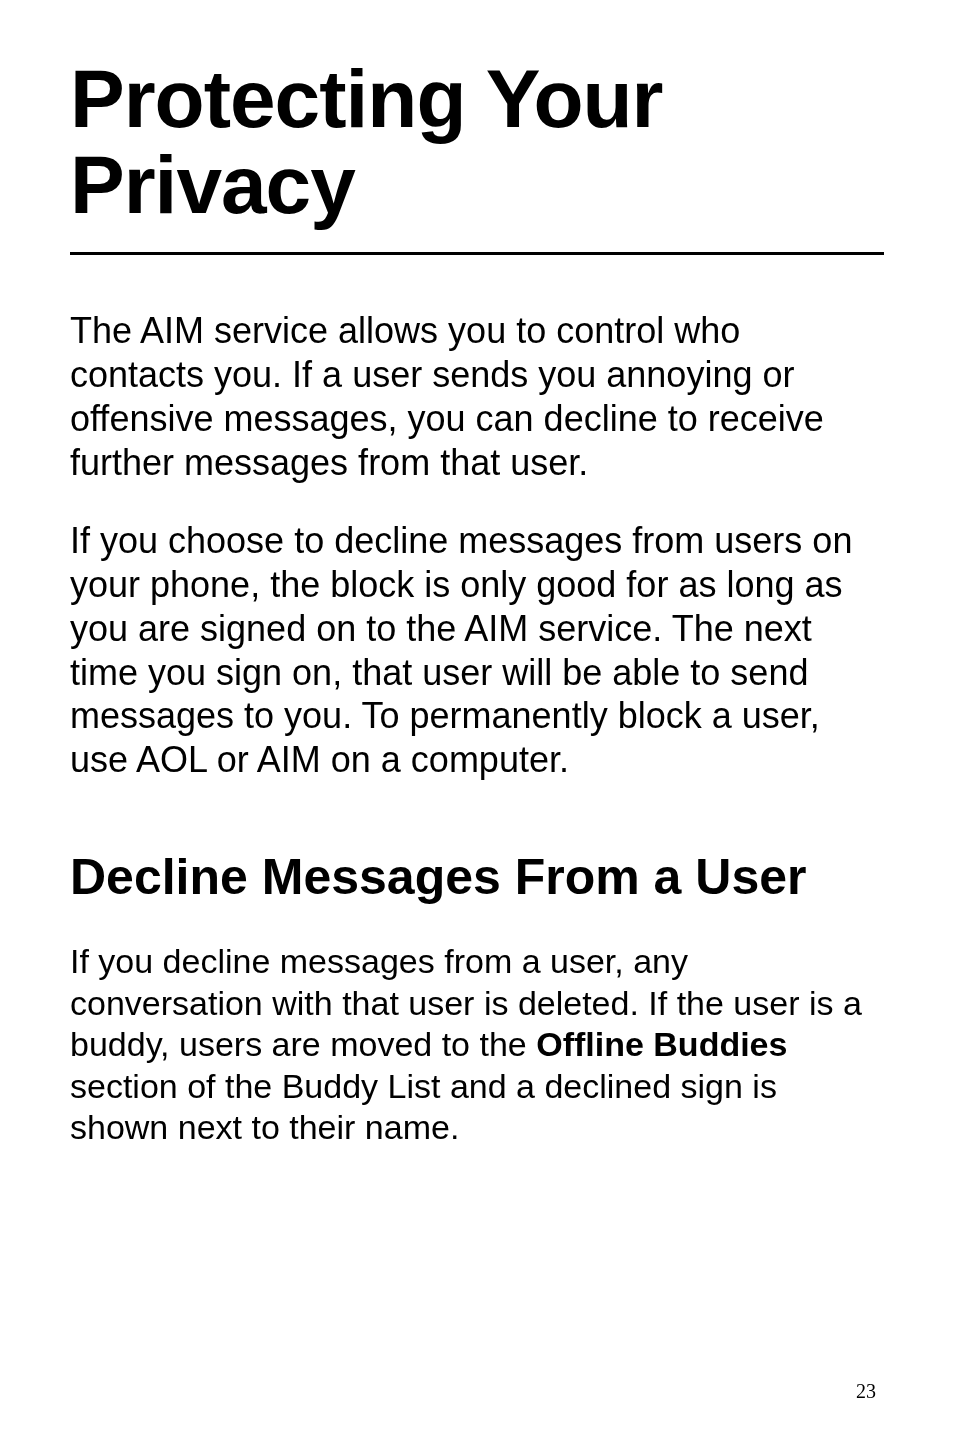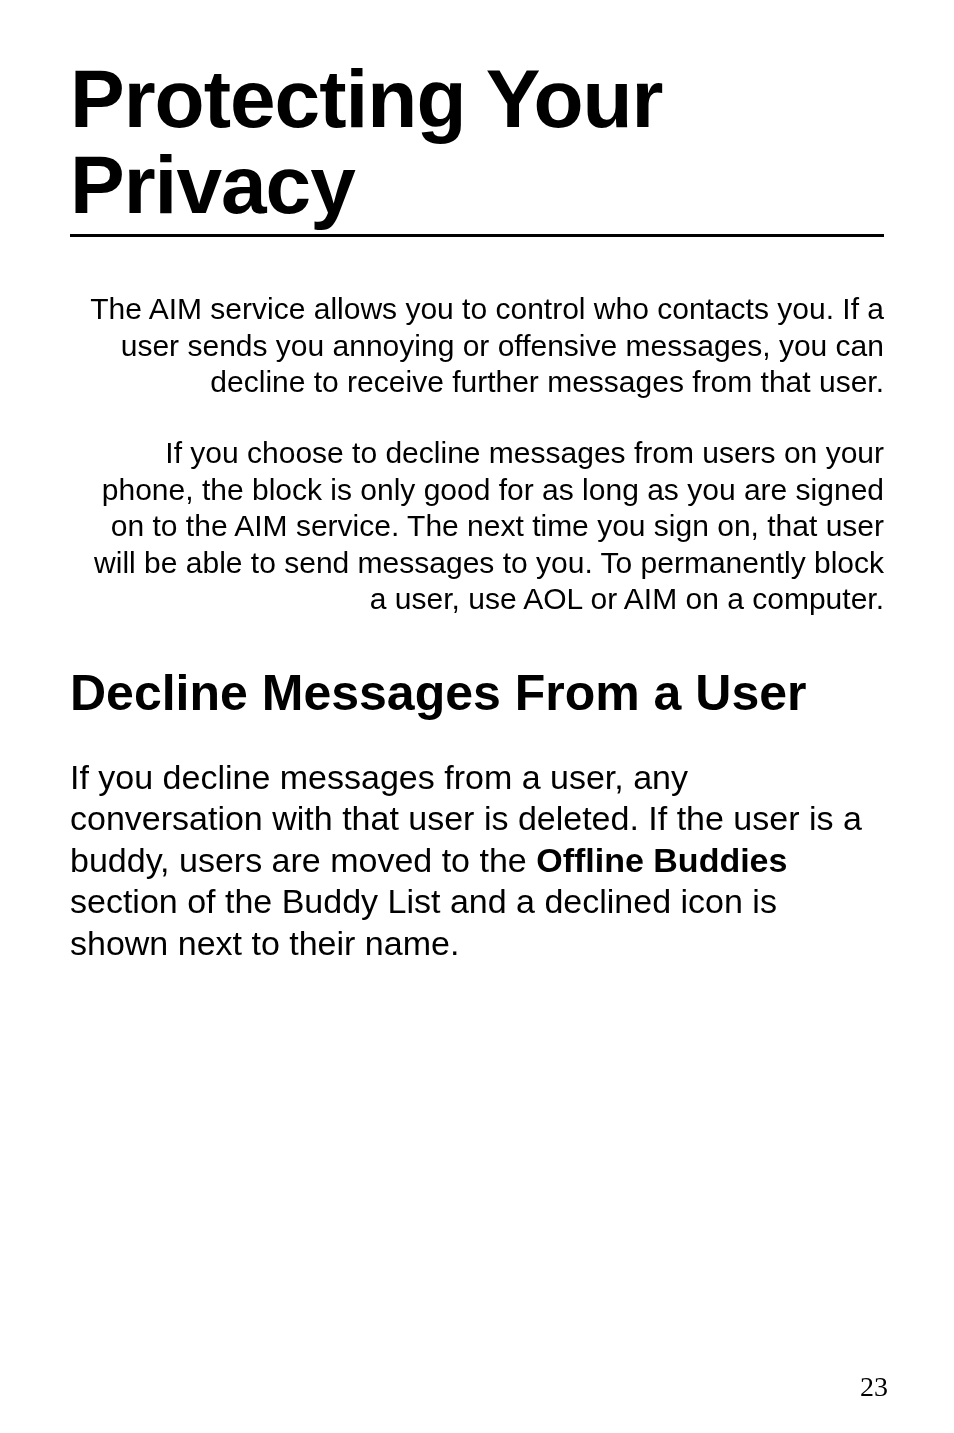--- a/index.html
+++ b/index.html
@@ -10,58 +10,57 @@
     font-family: Verdana, Geneva, sans-serif;
     color: #000000;
     padding: 56px 70px 40px 70px;
     position: relative;
   }
   .title {
     font-size: 82px;
     font-weight: bold;
     line-height: 1.05;
     letter-spacing: -1px;
-    padding-bottom: 6px;
+    padding-bottom: 24px;
     border-bottom: 3px solid #000;
     margin-bottom: 54px;
   }
   .body-text {
-    font-size: 30px;
+    font-size: 36px;
     line-height: 1.22;
     margin-bottom: 34px;
-    text-align: right;
   }
   .subheading {
     font-size: 50px;
     font-weight: bold;
     line-height: 1.1;
-    margin-top: 48px;
+    margin-top: 68px;
     margin-bottom: 36px;
   }
   .para3 {
     font-size: 34px;
     line-height: 1.22;
   }
   .bold { font-weight: bold; margin-top: 24px; }
   .page-num {
     position: absolute;
     bottom: 30px;
-    right: 66px;
+    right: 78px;
     font-family: "Times New Roman", Times, serif;
-    font-size: 28px;
+    font-size: 20px;
   }
 </style>
 </head>
 <body>
 
 <h1 class="title">Protecting Your Privacy</h1>
 
 <p class="body-text">The AIM service allows you to control who contacts you. If a user sends you annoying or offensive messages, you can decline to receive further messages from that user.</p>
 
 <p class="body-text">If you choose to decline messages from users on your phone, the block is only good for as long as you are signed on to the AIM service. The next time you sign on, that user will be able to send messages to you. To permanently block a user, use AOL or AIM on a computer.</p>
 
 <h2 class="subheading">Decline Messages From a User</h2>
 
 <p class="para3">
-  <span>If you decline messages from a user, any conversation with that user is deleted. If the user is a buddy, users are moved to the </span><span class="bold">Offline Buddies</span><span> section of the Buddy List and a declined icon is shown next to their name.</span>
+  <span>If you decline messages from a user, any conversation with that user is deleted. If the user is a buddy, users are moved to the </span><span class="bold">Offline Buddies</span><span> section of the Buddy List and a declined sign is shown next to their name.</span>
 </p>
 
 <div class="page-num">23</div>
 
 </body></html>

